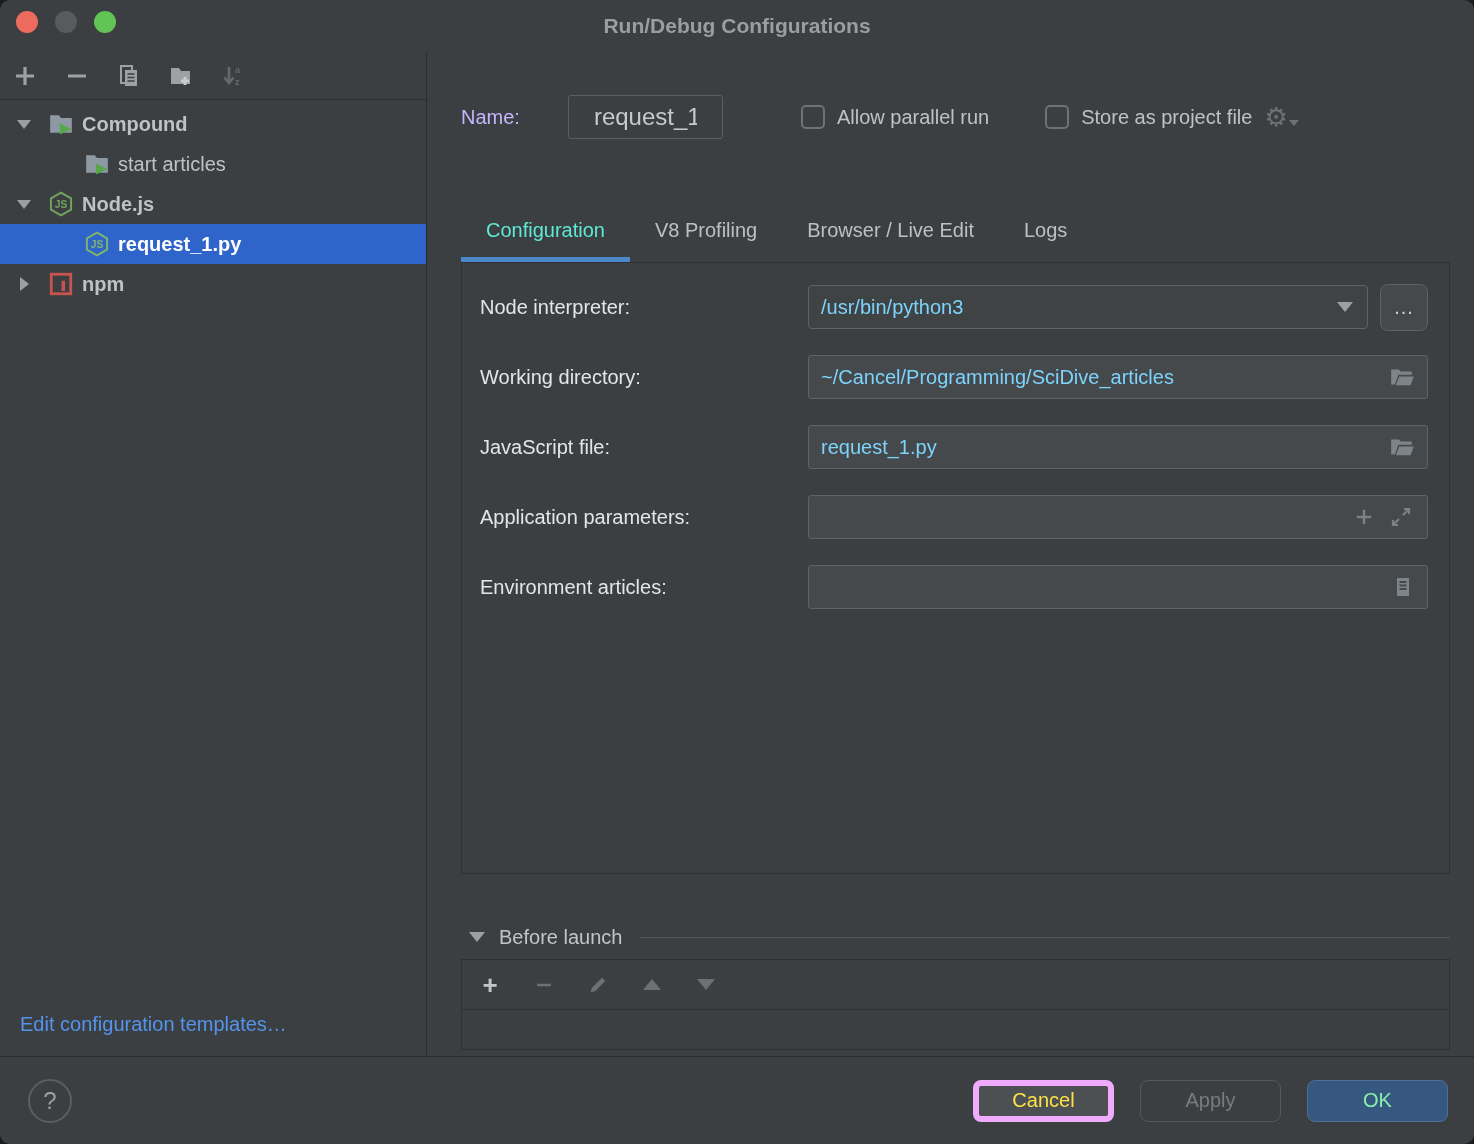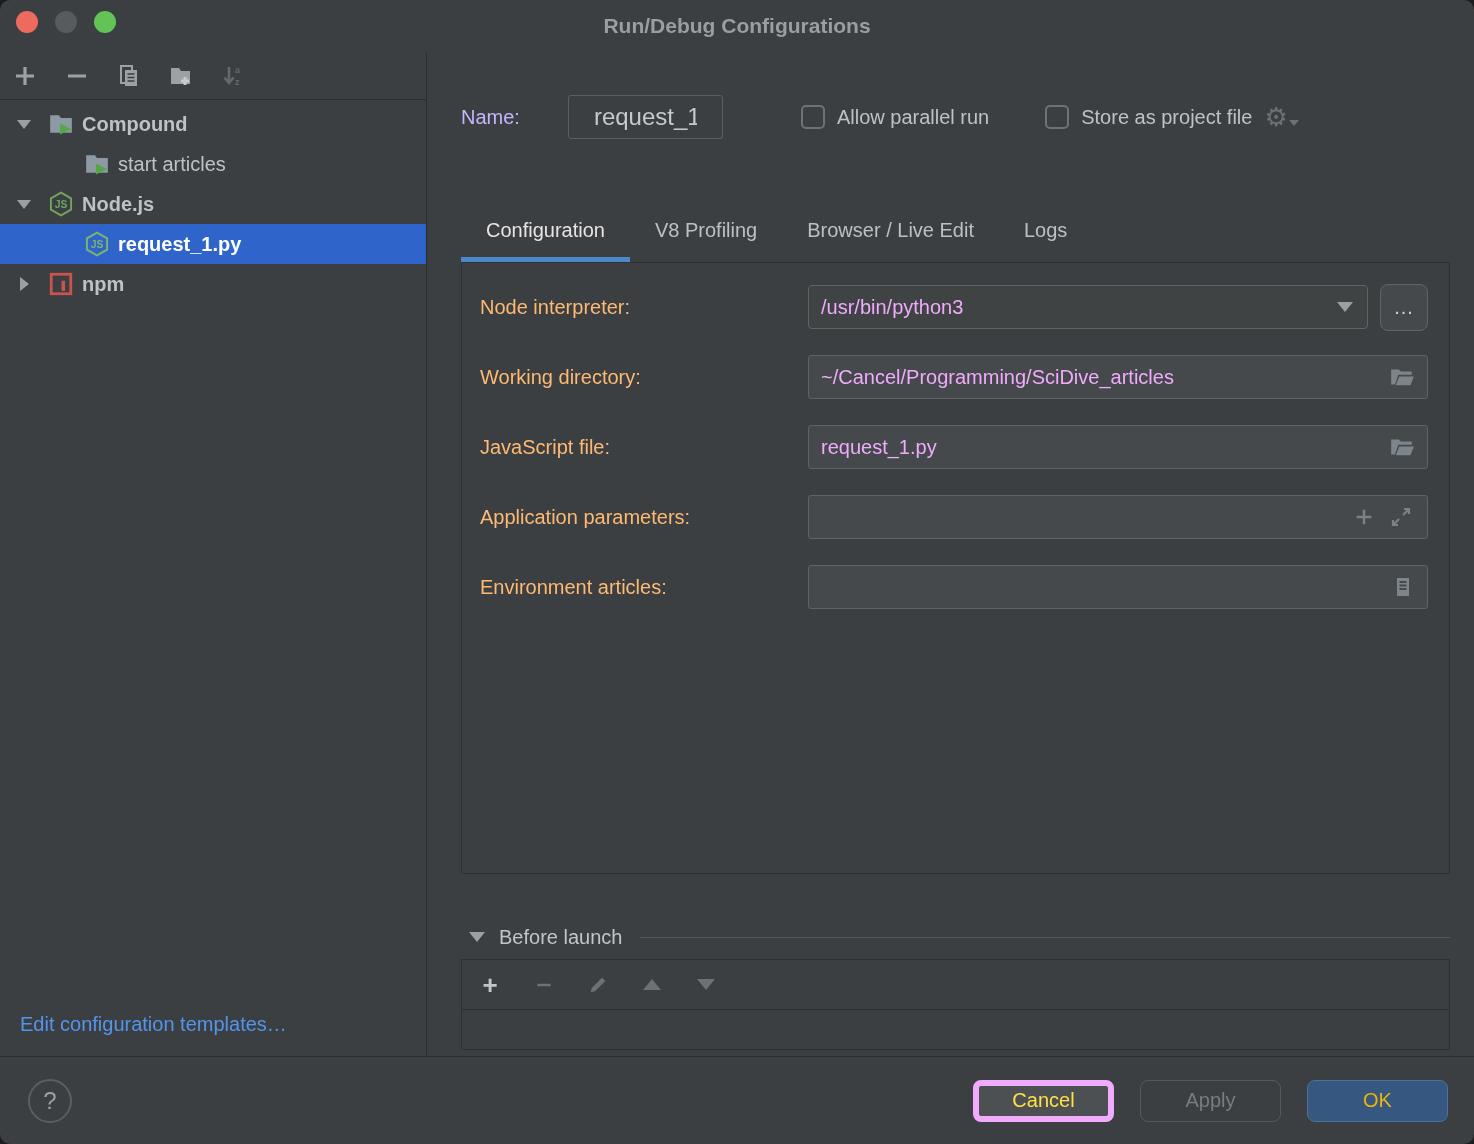--- a/index.html
+++ b/index.html
@@ -39,27 +39,27 @@
   .name-input { margin-left:48px; width:155px; height:44px; background:transparent; border:1px solid #70747696; border-radius:3px; color:#c7cacc; font-size:24px; padding:0 25px; font-family:"Liberation Sans",sans-serif; }
   .checkbox { width:24px; height:24px; border:2px solid #6e7275; border-radius:5px; background:transparent; flex:0 0 auto; cursor:pointer; }
   .cb1 { margin-left:78px; } .cb2 { margin-left:56px; }
   .cblbl { margin-left:12px; cursor:default; }
   .gearwrap { margin-left:12px; display:flex; align-items:center; color:#6e7173; cursor:pointer; }
   .gear-glyph { font-size:26px; line-height:1; }
   .gear-caret { width:0; height:0; border-left:5px solid transparent; border-right:5px solid transparent; border-top:6px solid #6e7173; margin-left:1px; margin-top:12px; }
   
   .tabs { display:flex; margin-top:70px; height:53px; }
   .tab { padding:0 25px; font-size:20px; color:#bdc0c3; display:flex; align-items:flex-start; padding-top:10px; position:relative; cursor:pointer; }
-  .tab.active { color:#e5e5e5; }
+  .tab.active { color:#5eead4; }
   .tab.active::after { content:""; position:absolute; left:0; right:0; bottom:0; height:5px; background:#4a88c7; }
   
   .content-box { border:1px solid #2e3133; height:612px; padding-top:22px; }
   .frow { display:flex; align-items:center; height:44px; margin-bottom:26px; padding-left:18px; font-size:20px; }
-  .frow .flbl { width:328px; color:#fdba74; }
-  .field { position:relative; width:620px; height:44px; background:#45494b; border:1px solid #5f6365; border-radius:3px; display:flex; align-items:center; padding:0 12px; color:#f0abfc; }
+  .frow .flbl { width:328px; color:#e5e5e5; }
+  .field { position:relative; width:620px; height:44px; background:#45494b; border:1px solid #5f6365; border-radius:3px; display:flex; align-items:center; padding:0 12px; color:#7dd3fc; }
   .combo { width:560px; background:#3f4344; border-radius:4px; cursor:pointer; }
   .combo .caret { position:absolute; right:14px; width:0; height:0; border-left:8px solid transparent; border-right:8px solid transparent; border-top:10px solid #9da0a2; }
   .browse-btn { margin-left:12px; width:48px; height:47px; background:#46494b; border:1px solid #5f6365; border-radius:8px; color:#d0d3d5; font-size:20px; display:flex; align-items:center; justify-content:center; cursor:pointer; letter-spacing:1px; }
   .fic { position:absolute; display:flex; align-items:center; justify-content:center; cursor:pointer; }
   .fic.plus { right:52px; } .fic.expand { right:14px; } .fic.single { right:12px; }
   
   .bl-header { display:flex; align-items:center; margin-top:48px; height:30px; font-size:20px; color:#c2c5c7; }
   .bl-tri { width:0; height:0; border-left:8px solid transparent; border-right:8px solid transparent; border-top:10px solid #9da0a2; margin-right:14px; margin-left:8px; }
   .bl-line { flex:1; height:1px; background:#53575a; margin-left:18px; }
   .bl-box { margin-top:7px; border:1px solid #2e3133; height:91px; }
@@ -67,21 +67,21 @@
   .bl-toolbar .tbicon { width:24px; height:24px; display:flex; align-items:center; justify-content:center; cursor:pointer; }
   .tri-up { width:0; height:0; border-left:9px solid transparent; border-right:9px solid transparent; border-bottom:11px solid #6e7173; }
   .tri-dn { width:0; height:0; border-left:9px solid transparent; border-right:9px solid transparent; border-top:11px solid #6e7173; }
   
   .footer { position:absolute; left:0; right:0; bottom:0; height:88px; border-top:1px solid #2b2d2f; display:flex; align-items:center; }
   .help-btn { margin-left:28px; width:44px; height:44px; border-radius:50%; border:2px solid #5b5f61; color:#9da0a2; font-size:24px; display:flex; align-items:center; justify-content:center; cursor:pointer; }
   .footer-spacer { flex:1; }
   .btn { width:141px; height:42px; border-radius:8px; font-size:20px; display:flex; align-items:center; justify-content:center; cursor:pointer; margin-right:26px; font-family:"Liberation Sans",sans-serif; }
   .btn.cancel { background:#4c5052; border:6px solid #f0abfc; color:#fde047; }
   .btn.apply { background:transparent; border:1px solid #55595b; color:#787c7f; }
-  .btn.ok { background:#365880; border:1px solid #4c7099; color:#eab308; }
+  .btn.ok { background:#365880; border:1px solid #4c7099; color:#86efac; }
   .plusglyph { color:#c3c6c8; font-size:26px; font-weight:bold; line-height:1; }
 </style>
 </head>
 <body>
 
 <div class="window">
 
   <div class="titlebar">
     <div class="traffic">
       <div class="tl red"></div>

